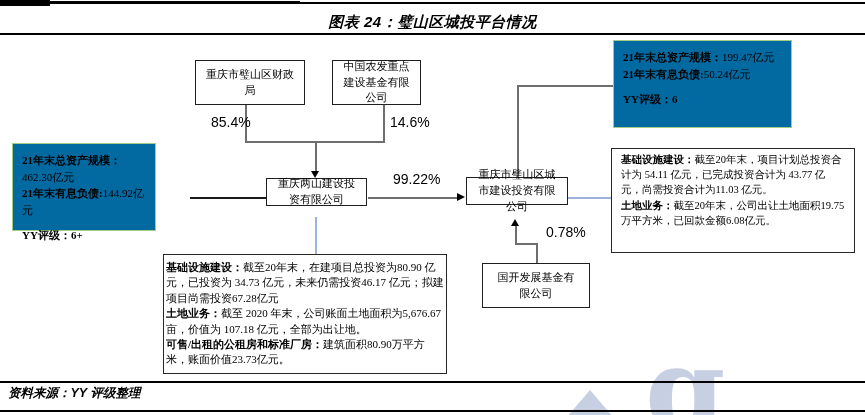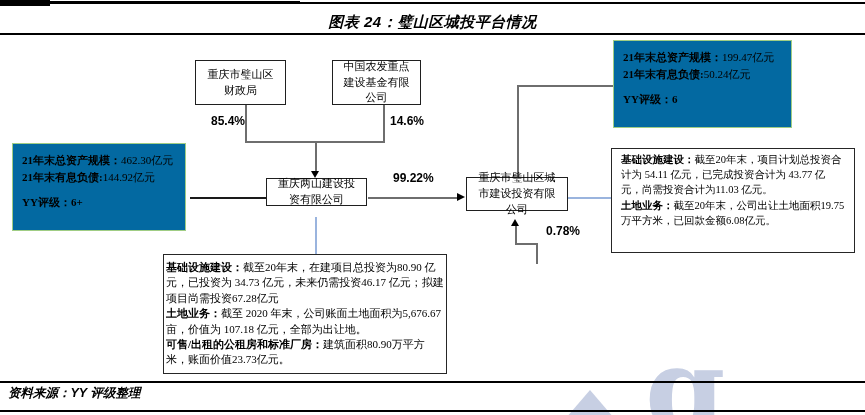--- a/index.html
+++ b/index.html
@@ -13,53 +13,53 @@
     position:absolute;left:0;top:13px;width:865px;text-align:center;
     font-size:15px;font-weight:bold;letter-spacing:0.5px;font-style:italic;
   }
   
   .obox{
     position:absolute;box-sizing:border-box;border:1.6px solid #1f1f1f;background:#fff;
     display:flex;align-items:center;justify-content:center;text-align:center;
     font-family:"Liberation Serif",serif;font-size:11px;line-height:1.45;
     padding:2px 8px;z-index:2;
   }
-  #box-finance{left:195px;top:60px;width:91px;height:45px;}
+  #box-finance{left:195px;top:60px;width:110px;height:45px;}
   #box-agri{left:332px;top:60px;width:89px;height:45px;}
   #box-liangshan{left:266px;top:178px;width:101px;height:28px;}
-  #box-chengtou{left:466px;top:177px;width:102px;height:34px;}
+  #box-chengtou{left:466px;top:177px;width:102px;height:28px;}
   #box-guokai{left:482px;top:263px;width:108px;height:45px;padding:2px 10px;}
   
   .gbox{
     position:absolute;box-sizing:border-box;border:1.6px solid #a0cd84;background:#0369a1;
     font-family:"Liberation Serif",serif;font-size:11px;line-height:1.5;
     padding:8px 9px;z-index:2;
   }
-  #info-liangshan{left:12px;top:143px;width:174px;height:88px;}
+  #info-liangshan{left:12px;top:143px;width:144px;height:88px;}
   #info-chengtou{left:613px;top:40px;width:179px;height:88px;}
   .gbox p{margin:0;}
   .gbox .gap{height:9px;}
   
   .dbox{
     position:absolute;box-sizing:border-box;border:1.6px solid #262626;background:#fff;
     font-family:"Liberation Serif",serif;z-index:2;
   }
   #detail-liangshan{left:163px;top:254px;width:284px;height:120px;font-size:11px;line-height:1.4;padding:5px 2px;}
   #detail-chengtou{left:611px;top:148px;width:244px;height:105px;font-size:10.5px;line-height:1.45;padding:3px 9px;}
   .dbox p{margin:0;}
   
   .ln{position:absolute;background:#6e6e6e;z-index:1;}
   .ln-blue{position:absolute;background:#9ab4de;z-index:1;}
   .ln-black{position:absolute;background:#1a1a1a;z-index:1;}
   .arr{position:absolute;width:0;height:0;z-index:3;}
   #arrow-down{left:311px;top:171px;border-left:4.5px solid transparent;border-right:4.5px solid transparent;border-top:7.5px solid #000;}
   #arrow-right{left:457px;top:192.5px;border-top:4.5px solid transparent;border-bottom:4.5px solid transparent;border-left:8px solid #000;}
   #arrow-up{left:510.5px;top:219px;border-left:4.5px solid transparent;border-right:4.5px solid transparent;border-bottom:7.5px solid #000;}
   
-  .pct{position:absolute;font-size:12px;font-family:"Liberation Sans",sans-serif;z-index:3;font-weight:bold;}
+  .pct{position:absolute;font-size:14px;font-family:"Liberation Sans",sans-serif;z-index:3;}
   #pct-finance{left:211px;top:114px;width:34px;text-align:right;}
   #pct-agri{left:390px;top:114px;}
   #pct-liangshan{left:393px;top:171px;}
   #pct-guokai{left:546px;top:224px;}
   
   .source-note{position:absolute;left:8px;top:385px;font-size:12.5px;font-weight:bold;z-index:3;font-style:italic;}
   
   .wm-g{
     position:absolute;left:645px;top:332px;z-index:0;
     font-family:"DejaVu Serif",serif;font-weight:bold;font-size:115px;line-height:1;
@@ -117,20 +117,23 @@
   </div>
   <div class="obox" id="box-agri">
     <span>中国农发重点建设基金有限公司</span>
   </div>
   <div class="obox" id="box-liangshan">
     <span>重庆两山建设投资有限公司</span>
   </div>
   <div class="obox" id="box-chengtou">
     <span>重庆市璧山区城市建设投资有限公司</span>
   </div>
+  <div class="obox" id="box-guokai">
+    <span>国开发展基金有限公司</span>
+  </div>
 
   <div class="gbox" id="info-liangshan">
     <p><b>21年末总资产规模：</b><span>462.30亿元</span></p>
     <p><b>21年末有息负债:</b><span>144.92亿元</span></p>
     <p class="gap"></p>
     <p><b>YY评级：</b><b>6+</b></p>
   </div>
 
   <div class="gbox" id="info-chengtou">
     <p><b>21年末总资产规模：</b><span>199.47亿元</span></p>

